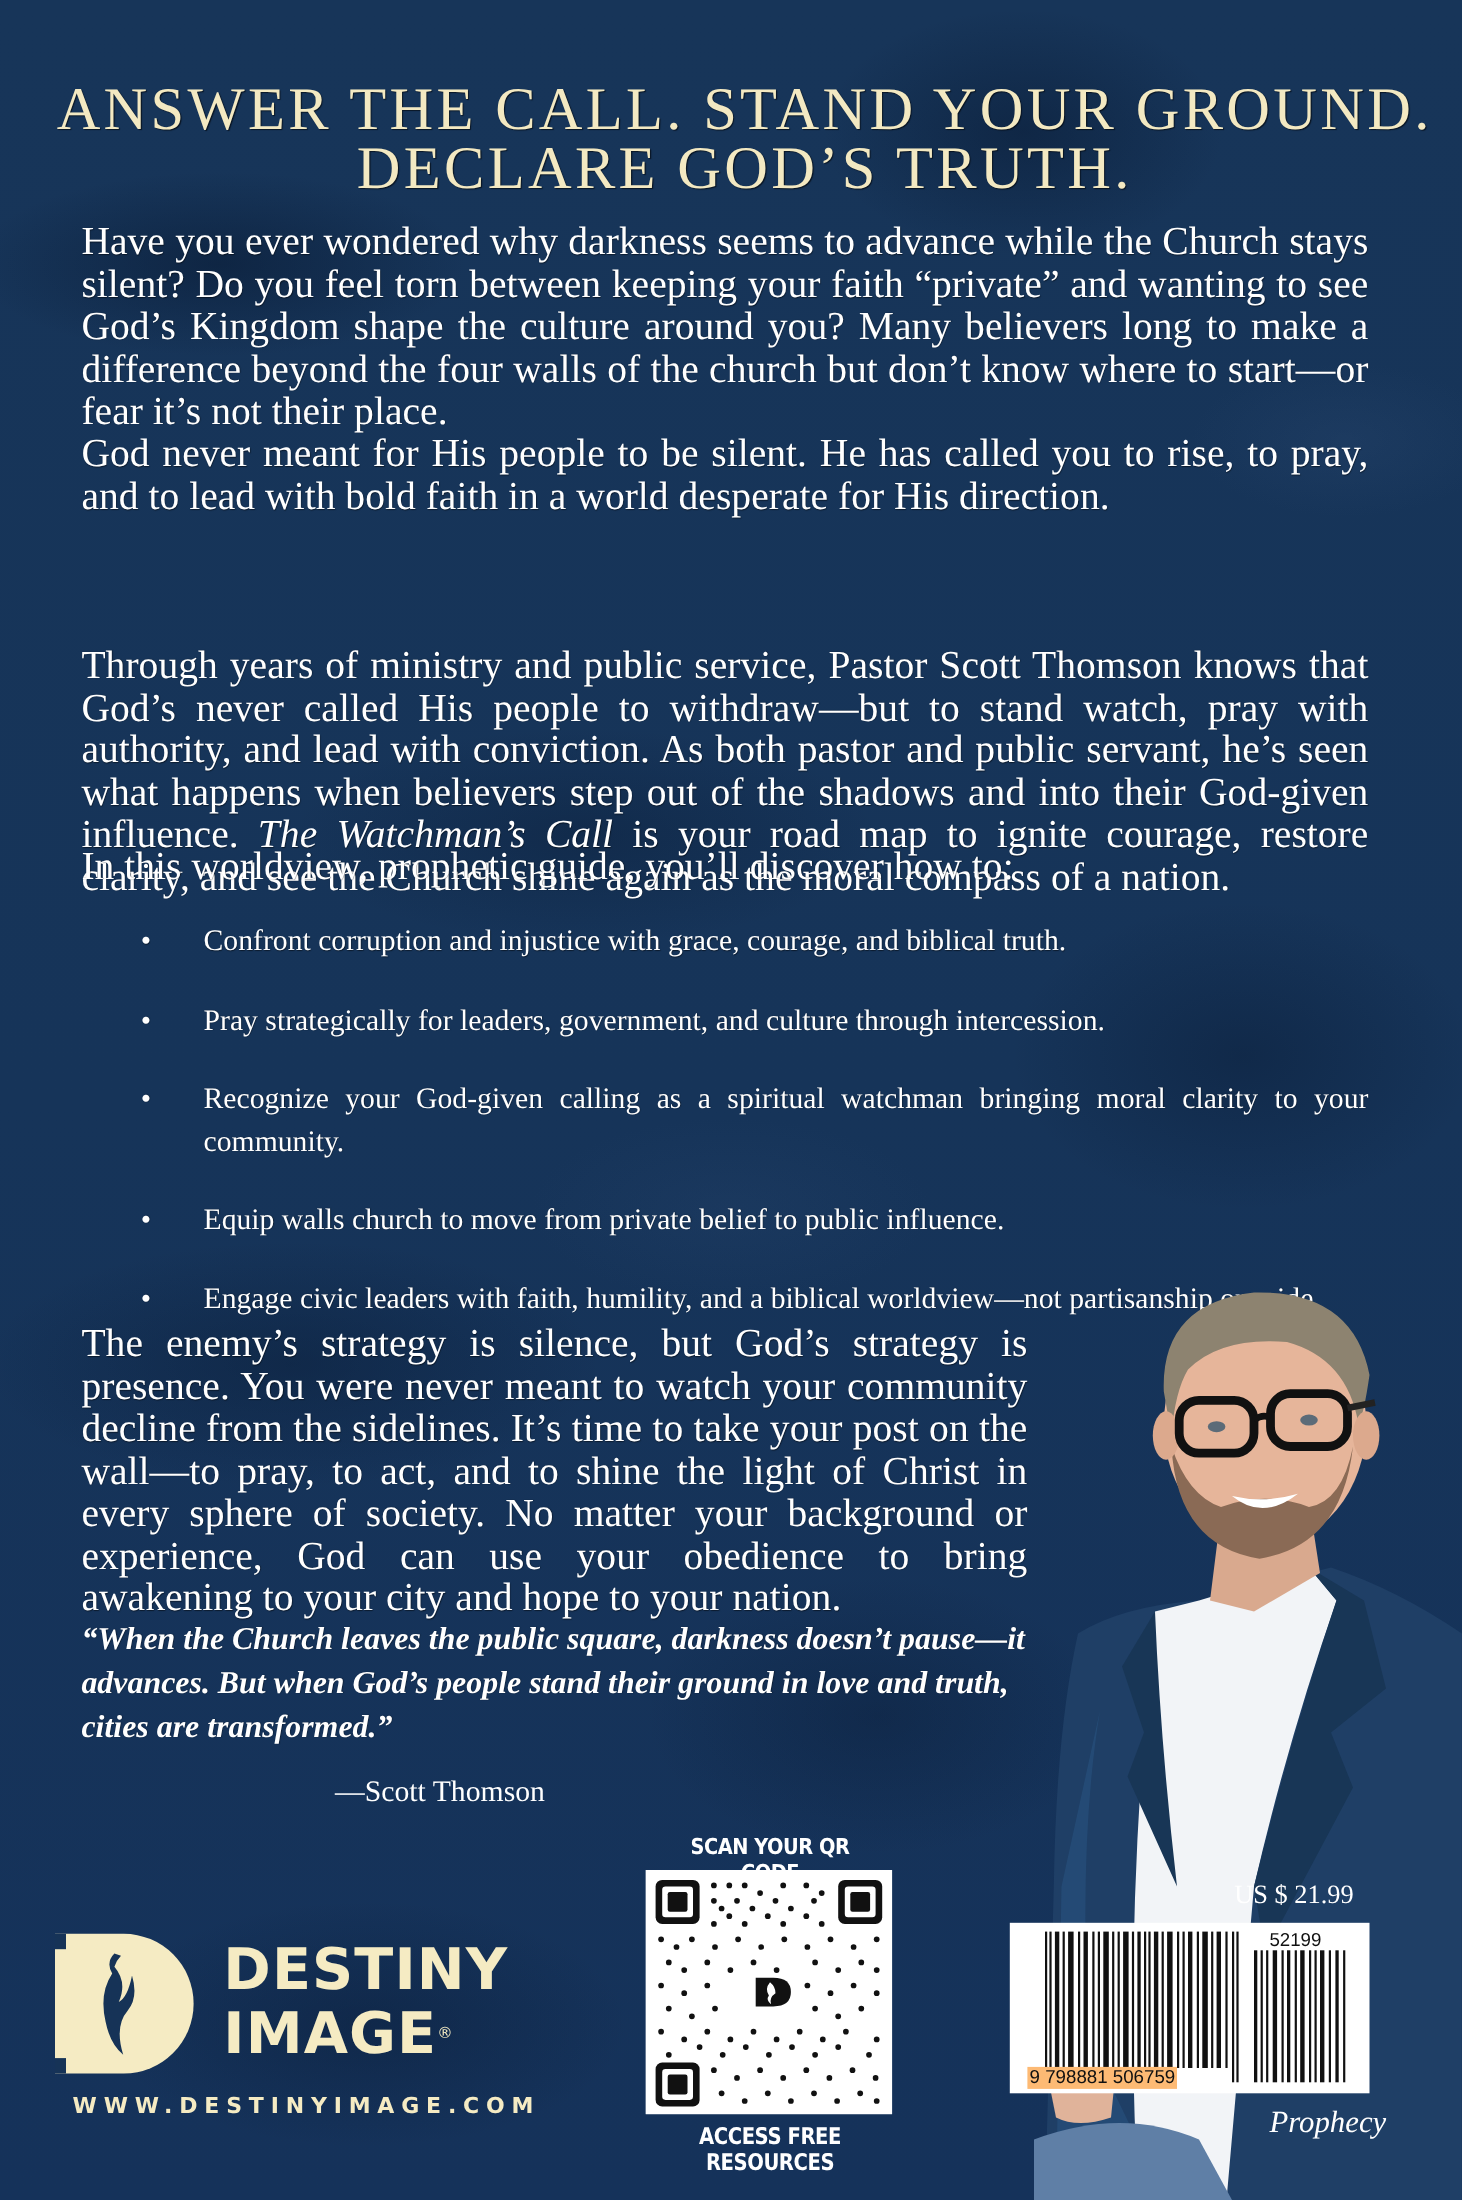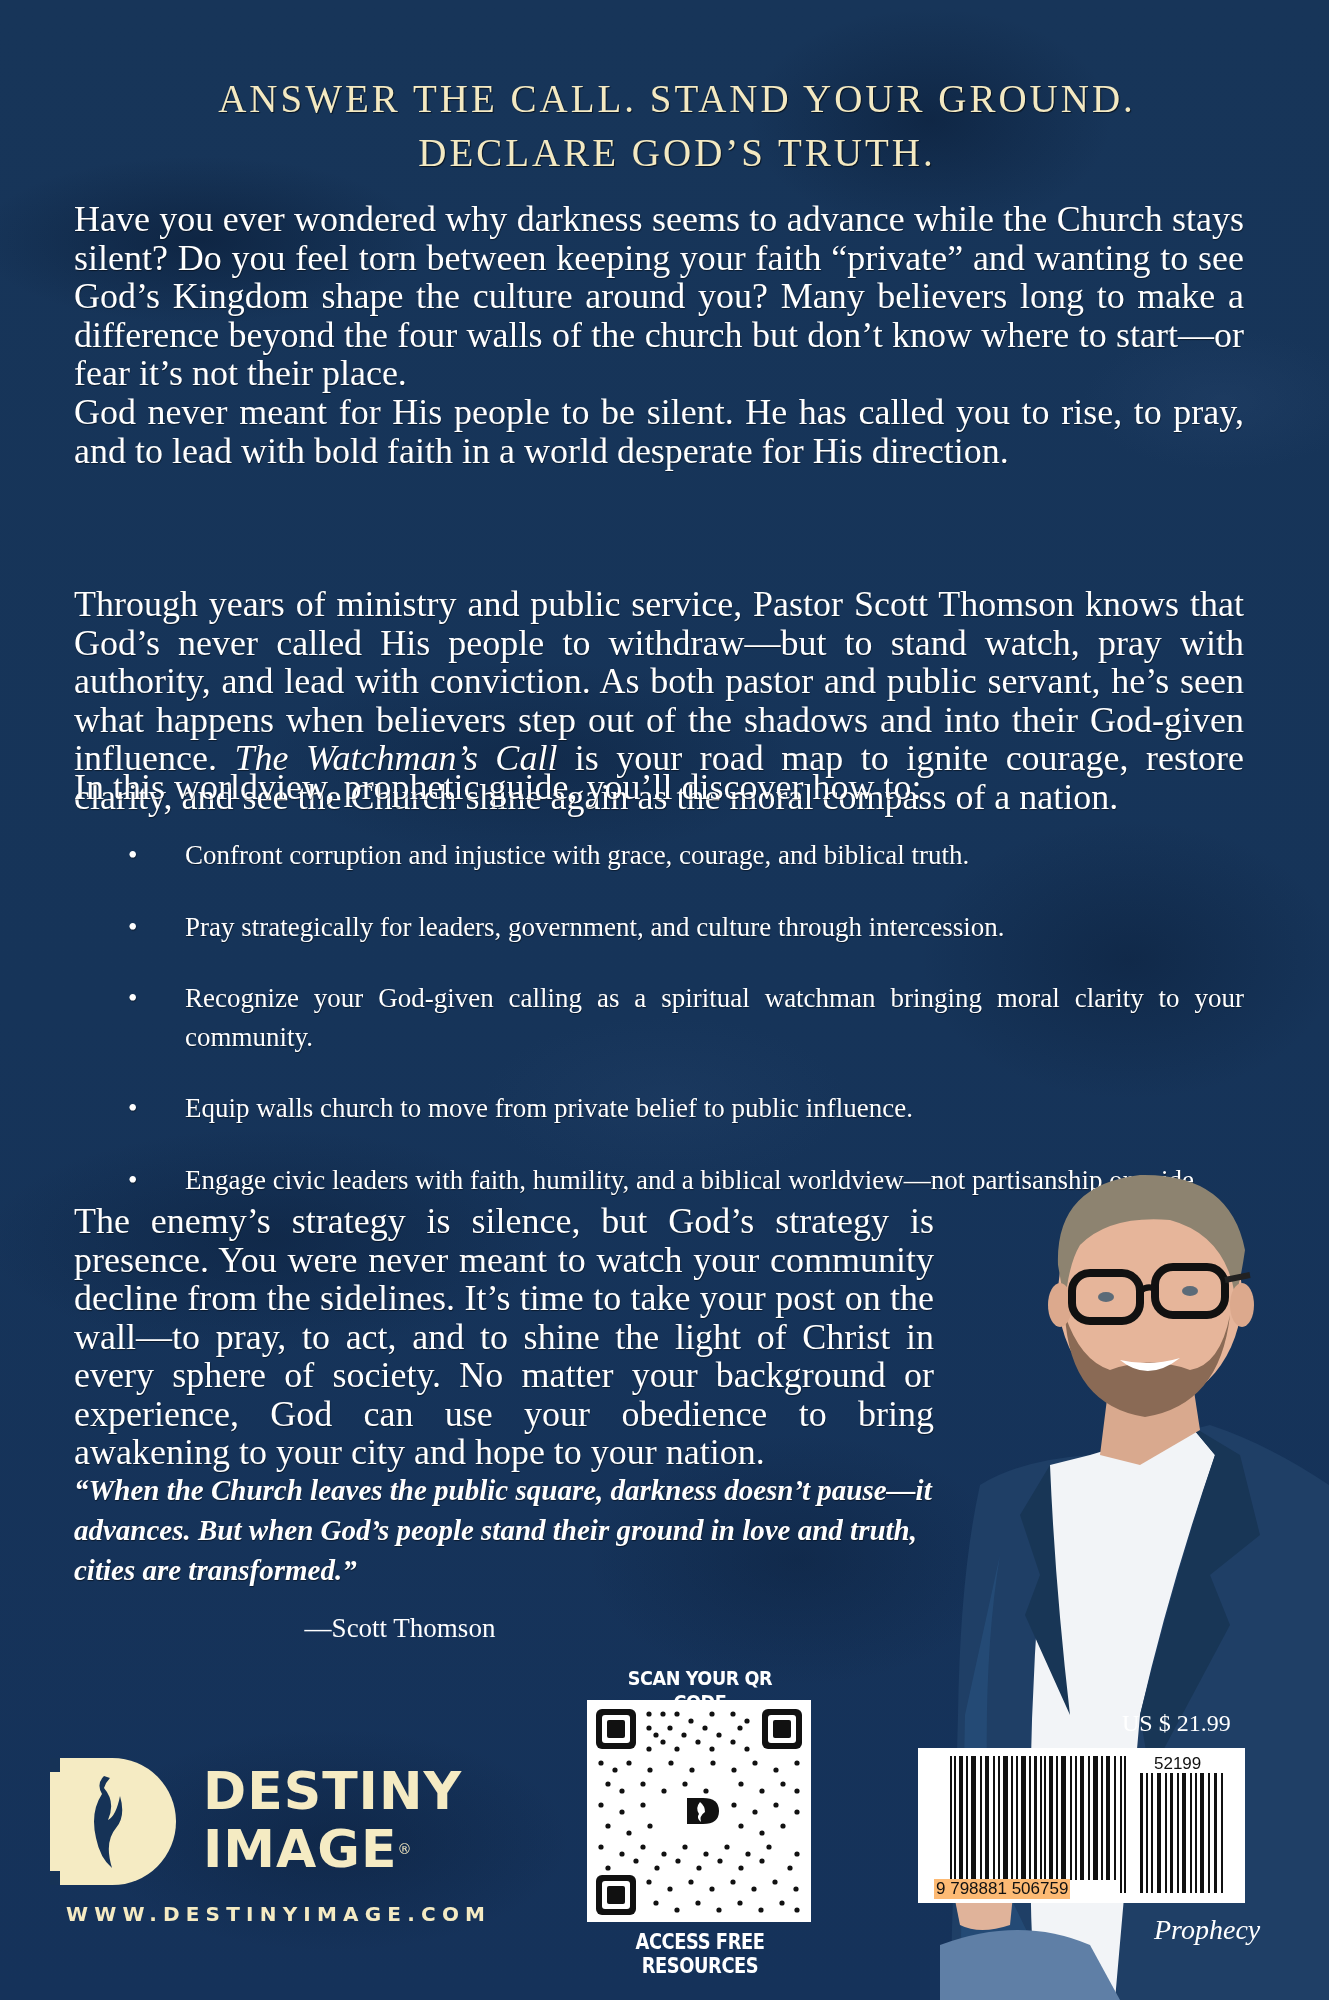--- a/index.html
+++ b/index.html
@@ -19,21 +19,21 @@
         radial-gradient(ellipse 400px 160px at 20% 62%, rgba(8,25,50,0.4), transparent 70%),
         radial-gradient(ellipse 300px 180px at 60% 78%, rgba(8,25,50,0.35), transparent 70%),
         radial-gradient(ellipse 340px 160px at 25% 92%, rgba(8,25,50,0.4), transparent 70%),
         radial-gradient(ellipse 200px 100px at 92% 20%, rgba(40,70,110,0.35), transparent 70%),
         radial-gradient(ellipse 260px 120px at 50% 55%, rgba(40,70,110,0.25), transparent 70%),
         linear-gradient(180deg, #173559 0%, #163459 50%, #15325a 100%);
     }
     .headline {
       position: absolute; left: 0; right: 0; top: 72px;
       text-align: center; color: #f3e9c2;
-      font-size: 39px; letter-spacing: 3px; line-height: 54px;
+      font-size: 55px; letter-spacing: 3px; line-height: 54px;
       text-shadow: 1px 1px 1px rgba(0,0,0,0.6);
       font-weight: normal;
       padding-left: 25px;
     }
     .body-text {
       position: absolute; left: 74px; width: 1170px;
       font-size: 36px; line-height: 38.5px; text-align: justify;
       text-shadow: 0.5px 0.5px 1px rgba(0,0,0,0.5);
     }
     .body-text p { margin: 0; }

